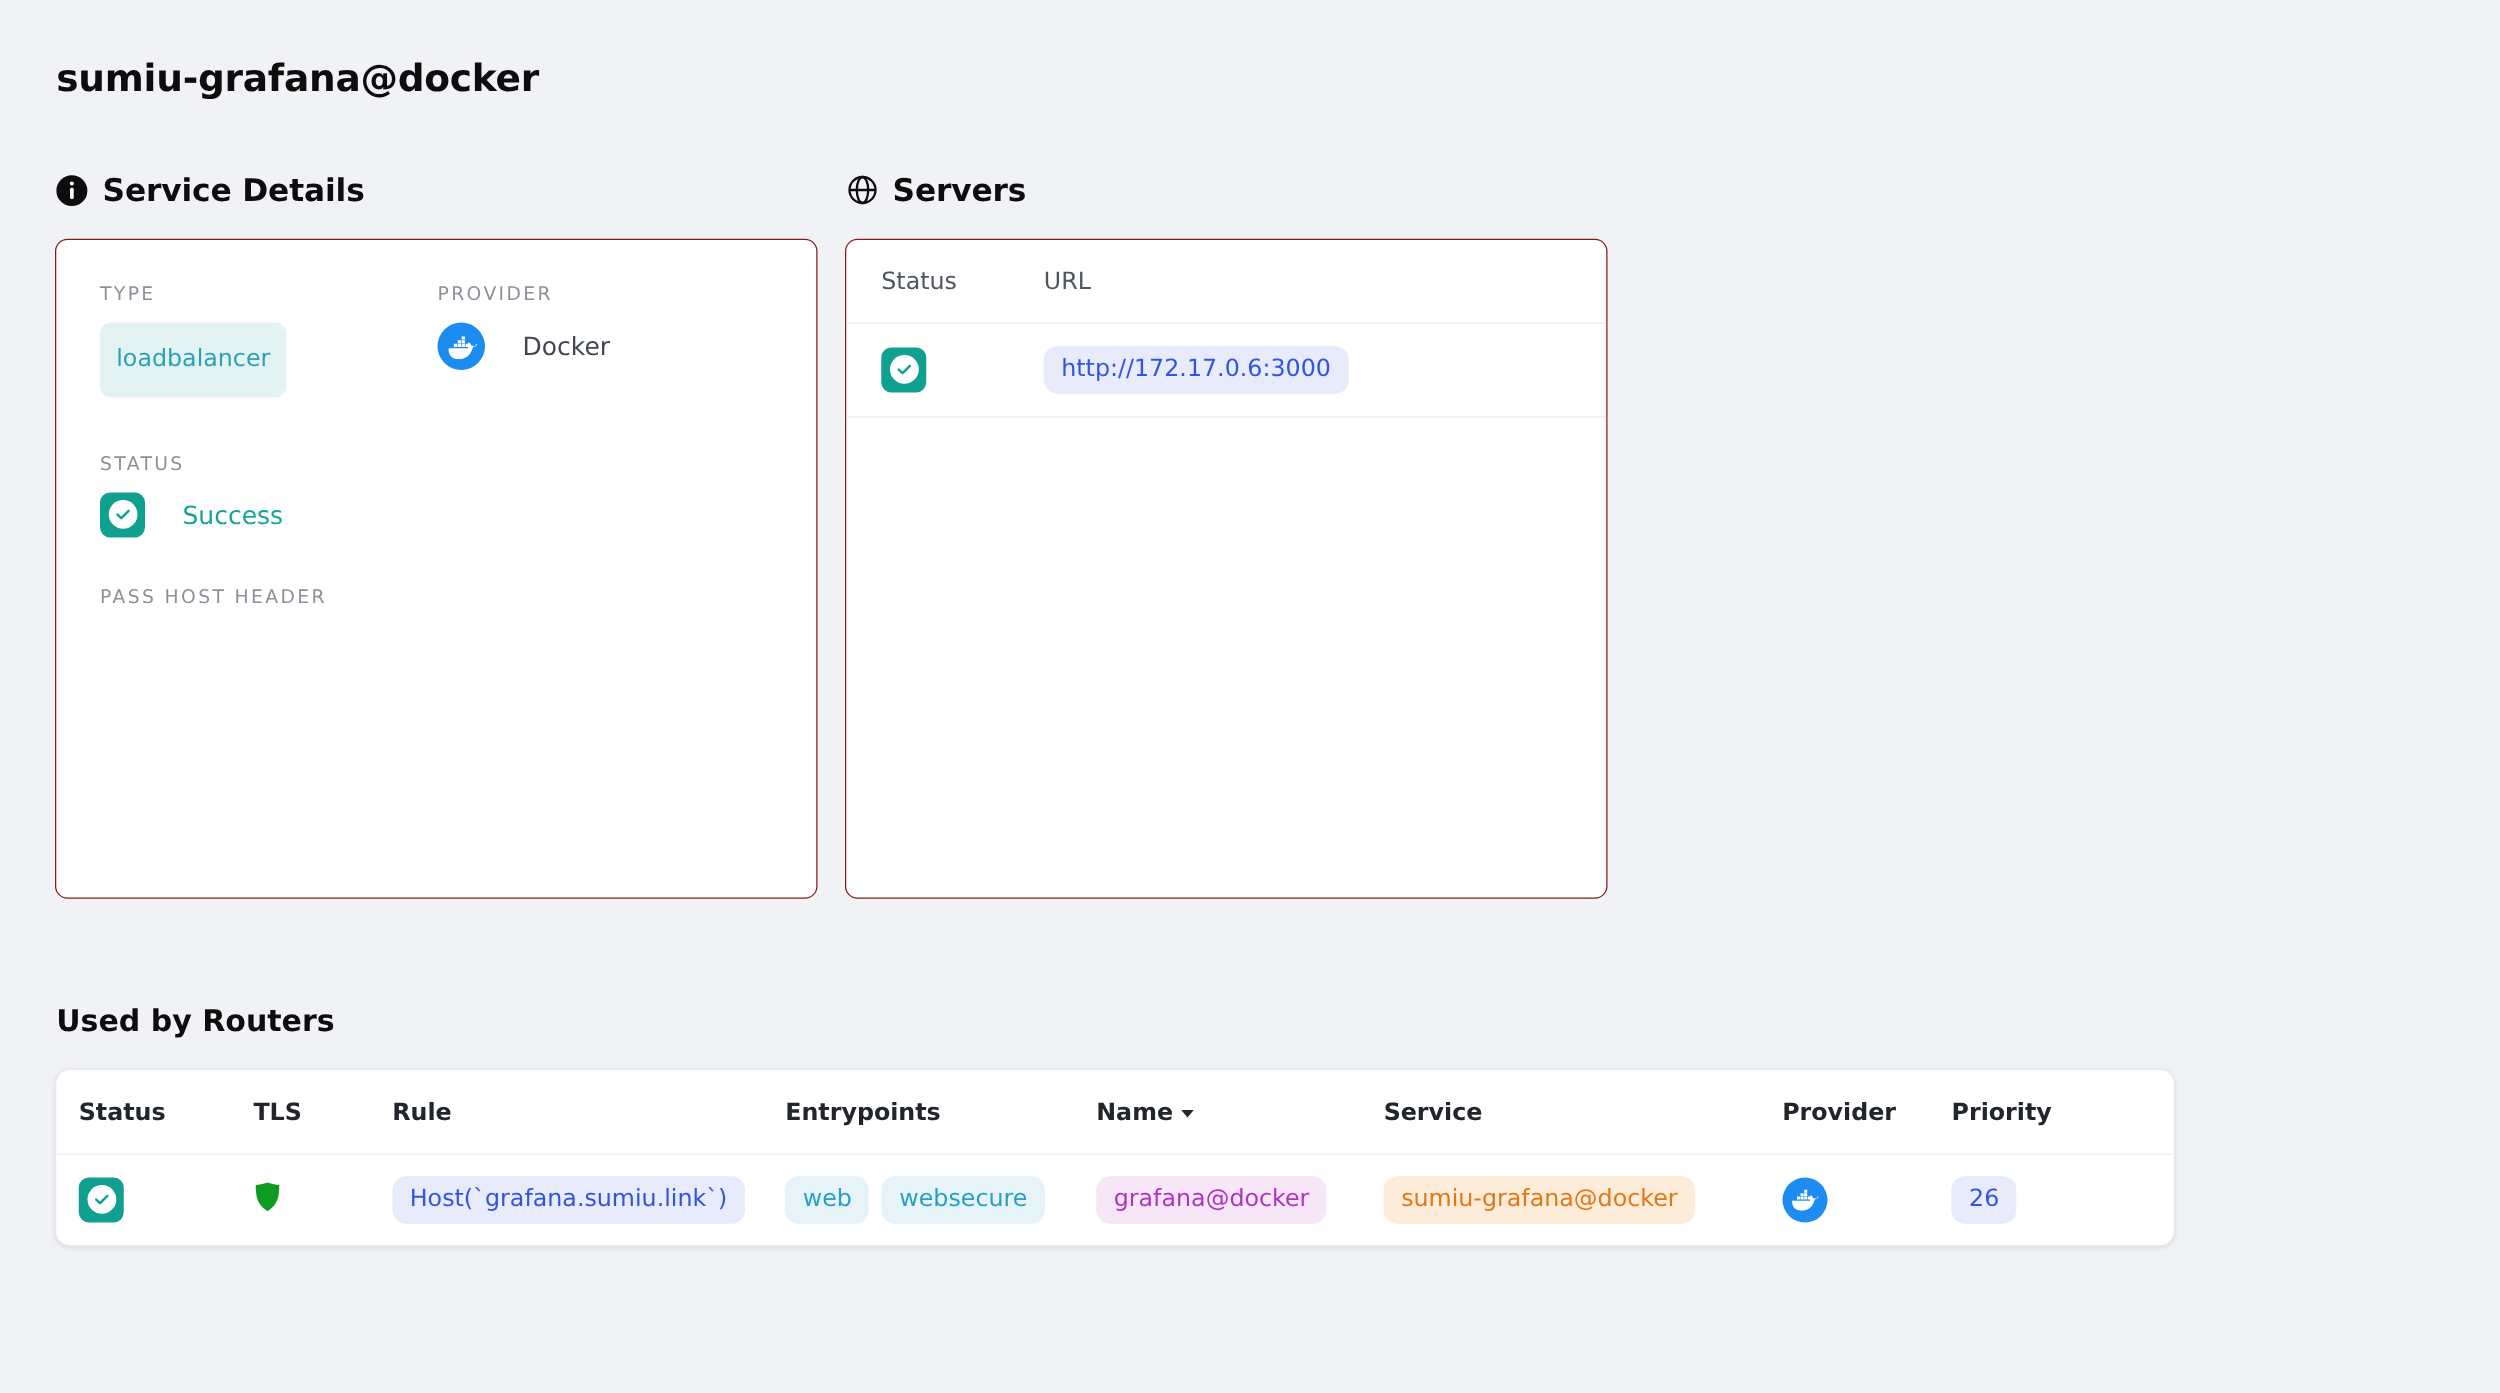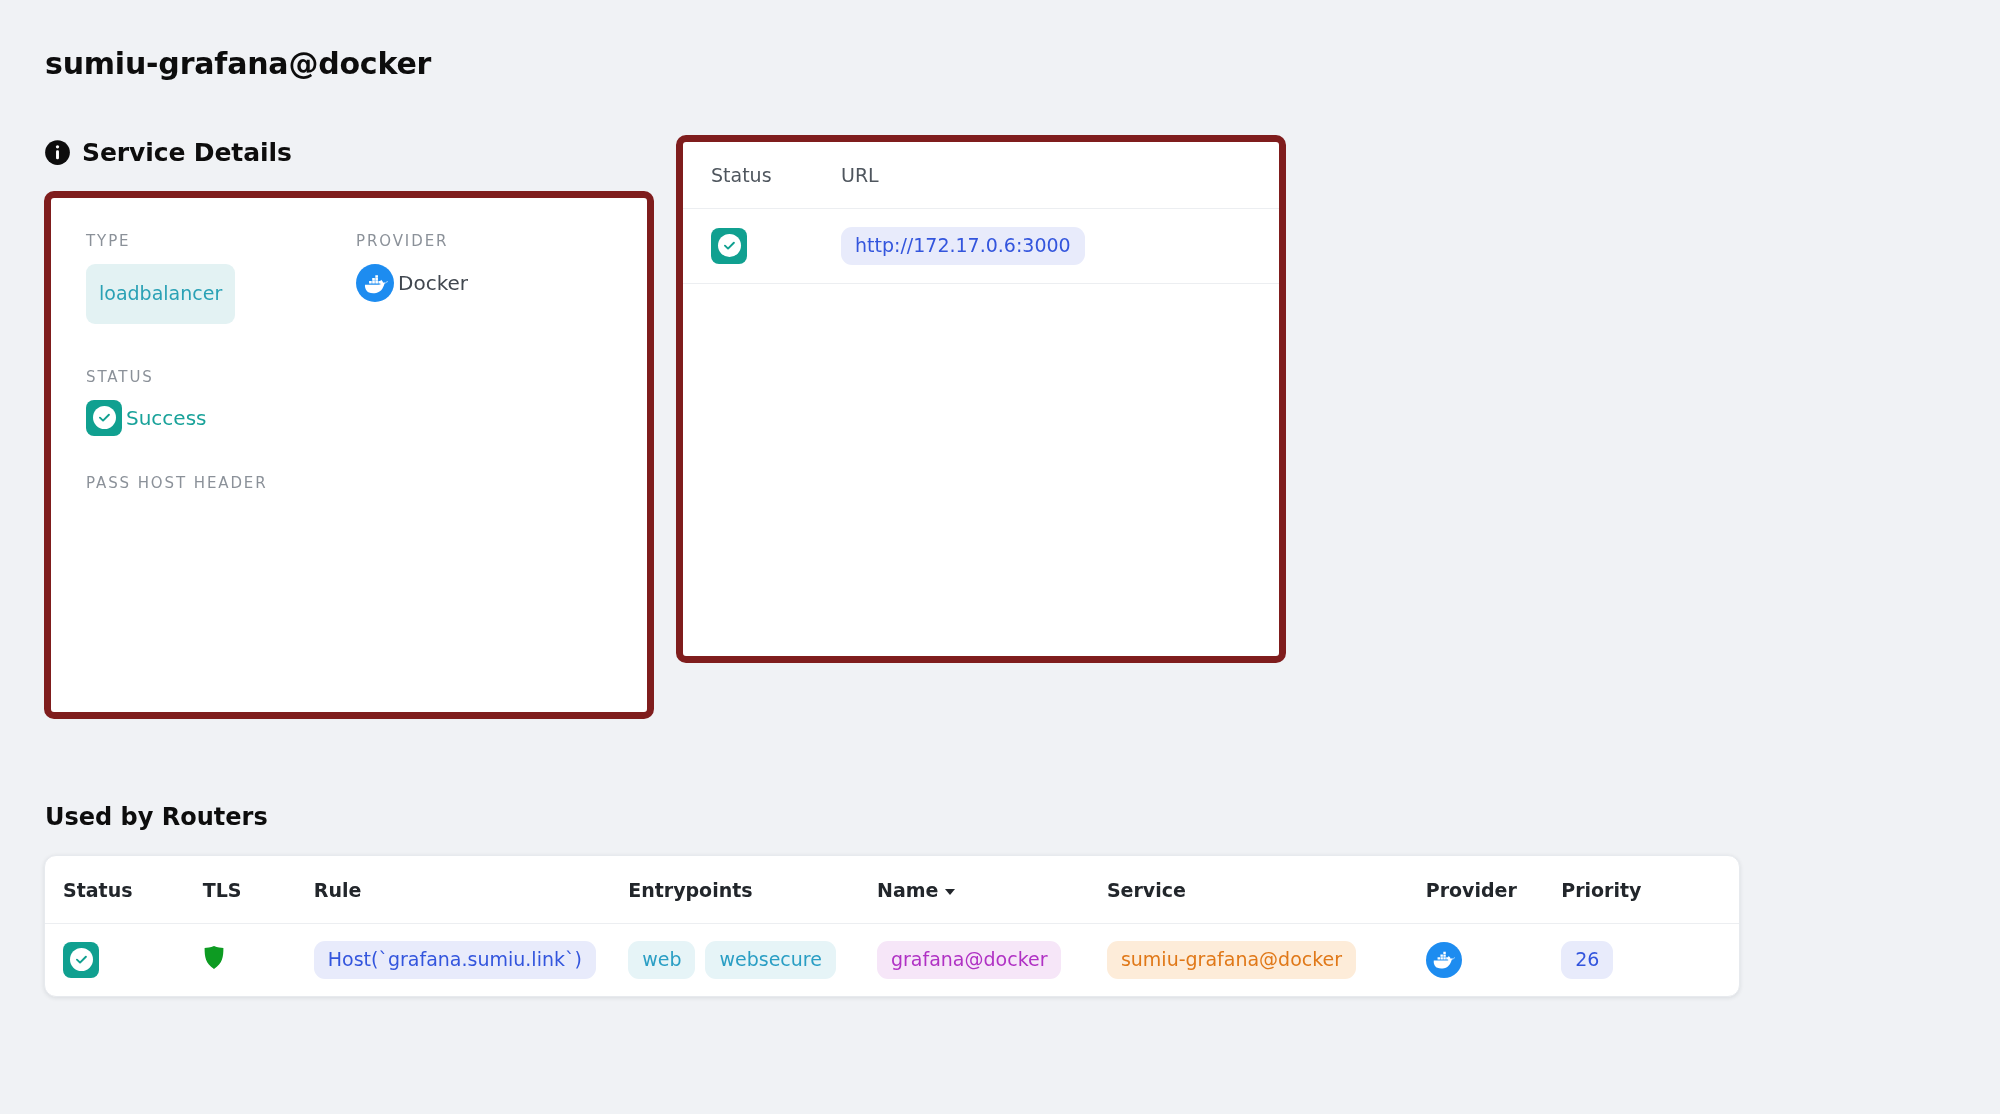--- a/index.html
+++ b/index.html
@@ -56,21 +56,21 @@
   }
   .ic-info, .ic-globe {
     width: 27px; height: 27px;
     display: inline-flex; align-items: center; justify-content: center;
     flex: 0 0 27px;
   }
 
   
   .card {
     background: #ffffff;
-    border: 7px solid #7f1d1d;
+    border: 1px solid #7f1d1d;
     border-radius: 10px;
     box-sizing: border-box;
   }
   .details-card {
     height: 528px;
     padding: 34px 35px;
   }
   .servers-card {
     height: 528px;
     padding: 0;
@@ -106,21 +106,21 @@
   .chip-url       { background: #e8ebfb; color: #3355dd; border-radius: 11px; padding: 7px 14px; }
   .chip-rule      { background: #e8ebfb; color: #3355dd; border-radius: 11px; padding: 7px 14px; }
   .chip-entry     { background: #e6f4f7; color: #2a9ec4; border-radius: 11px; padding: 7px 14px; text-align: center; }
   .chip-name      { background: #f6e6f8; color: #b032c4; border-radius: 11px; padding: 7px 14px; }
   .chip-service   { background: #fdecd9; color: #e07818; border-radius: 11px; padding: 7px 14px; }
   .chip-priority  { background: #e8ebfb; color: #3355dd; border-radius: 11px; padding: 7px 14px; }
 
   .value-row {
     display: flex;
     align-items: center;
-    gap: 4px;
+    gap: 30px;
   }
   .value-teal {
     font-size: 20px;
     color: #19a29a;
   }
   .value-dark {
     font-size: 20px;
     color: #41474f;
   }
 
@@ -294,20 +294,30 @@
           </div>
         </div>
 
         <div class="field-block">
           <div class="field-label">PASS HOST HEADER</div>
         </div>
       </div>
     </div>
 
     <div class="col-right">
+      <div class="sec-head">
+        <span class="ic-globe">
+          <svg width="26" height="26" viewBox="0 0 24 24" fill="none" stroke="#0d0d0d" stroke-width="1.7">
+            <circle cx="12" cy="12" r="9.6"></circle>
+            <ellipse cx="12" cy="12" rx="4.2" ry="9.6"></ellipse>
+            <line x1="2.4" y1="12" x2="21.6" y2="12"></line>
+          </svg>
+        </span>
+        <h2>Servers</h2>
+      </div>
 
       <div class="card servers-card">
         <table class="tbl">
           <thead>
             <tr>
               <th>Status</th>
               <th>URL</th>
             </tr>
           </thead>
           <tbody>

